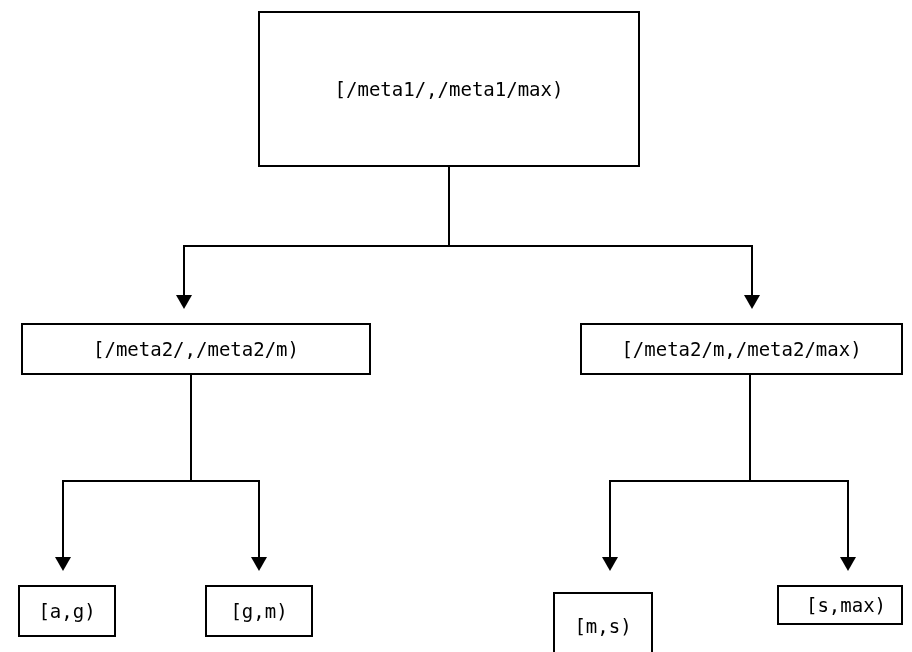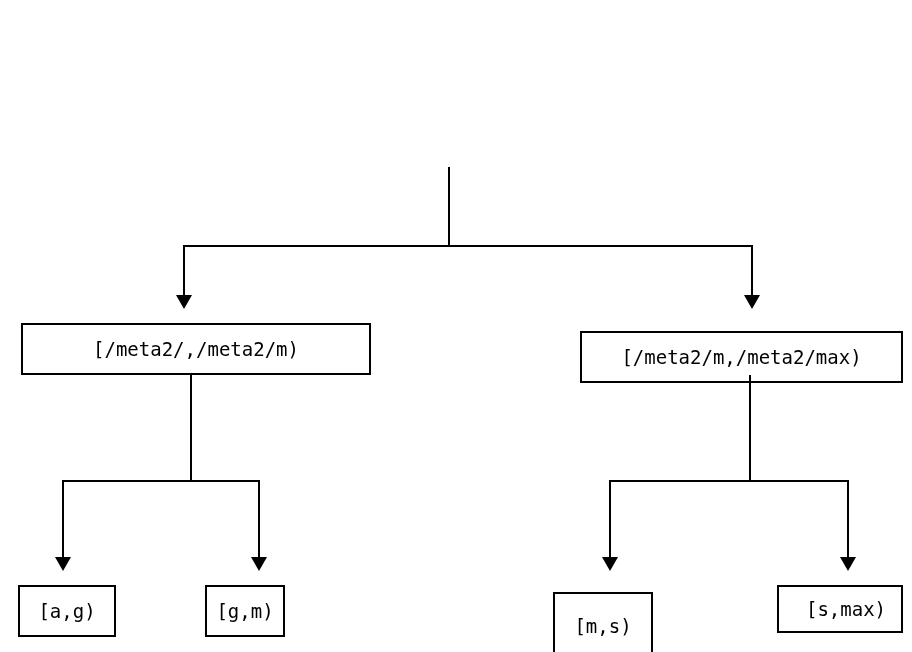--- a/index.html
+++ b/index.html
@@ -52,20 +52,23 @@
     border-left: 8px solid transparent;
     border-right: 8px solid transparent;
     border-top: 14px solid #000000;
   }
 </style>
 </head>
 <body>
 
 <div id="canvas">
 
+  <div class="node" style="left:258px; top:11px; width:382px; height:156px;">
+    <span class="node-label">[/meta1/,/meta1/max)</span>
+  </div>
 
   <div class="edge-v" style="left:448px; top:167px; height:79px;"></div>
 
   <div class="edge-h" style="left:183px; top:245px; width:570px;"></div>
 
   <div class="edge-v" style="left:183px; top:245px; height:50px;"></div>
   <div class="arrow" style="left:176px; top:295px;"></div>
 
   <div class="edge-v" style="left:751px; top:245px; height:50px;"></div>
   <div class="arrow" style="left:744px; top:295px;"></div>
@@ -74,40 +77,40 @@
     <span class="node-label">[/meta2/,/meta2/m)</span>
   </div>
 
   <div class="edge-v" style="left:190px; top:375px; height:106px;"></div>
   <div class="edge-h" style="left:62px; top:480px; width:198px;"></div>
   <div class="edge-v" style="left:62px; top:480px; height:77px;"></div>
   <div class="arrow" style="left:55px; top:557px;"></div>
   <div class="edge-v" style="left:258px; top:480px; height:77px;"></div>
   <div class="arrow" style="left:251px; top:557px;"></div>
 
-  <div class="node" style="left:580px; top:323px; width:323px; height:52px;margin-top:8px;">
+  <div class="node" style="left:580px; top:323px; width:323px; height:52px;">
     <span class="node-label">[/meta2/m,/meta2/max)</span>
   </div>
 
   <div class="edge-v" style="left:749px; top:375px; height:106px;"></div>
   <div class="edge-h" style="left:609px; top:480px; width:240px;"></div>
   <div class="edge-v" style="left:609px; top:480px; height:77px;"></div>
   <div class="arrow" style="left:602px; top:557px;"></div>
   <div class="edge-v" style="left:847px; top:480px; height:77px;"></div>
   <div class="arrow" style="left:840px; top:557px;"></div>
 
   <div class="node" style="left:10px; top:585px; width:98px; height:52px;margin-left:8px;">
     <span class="node-label">[a,g)</span>
   </div>
 
-  <div class="node" style="left:205px; top:585px; width:80px; height:52px;">
+  <div class="node" style="left:205px; top:585px; width:108px; height:52px;">
     <span class="node-label">[g,m)</span>
   </div>
 
   <div class="node" style="left:553px; top:592px; width:100px; height:68px;text-align:center;">
     <span class="node-label">[m,s)</span>
   </div>
 
-  <div class="node" style="left:777px; top:585px; width:126px; height:48px;padding-left:12px;">
+  <div class="node" style="left:777px; top:585px; width:126px; height:40px;padding-left:12px;">
     <span class="node-label">[s,max)</span>
   </div>
 
 </div>
 
 </body></html>

